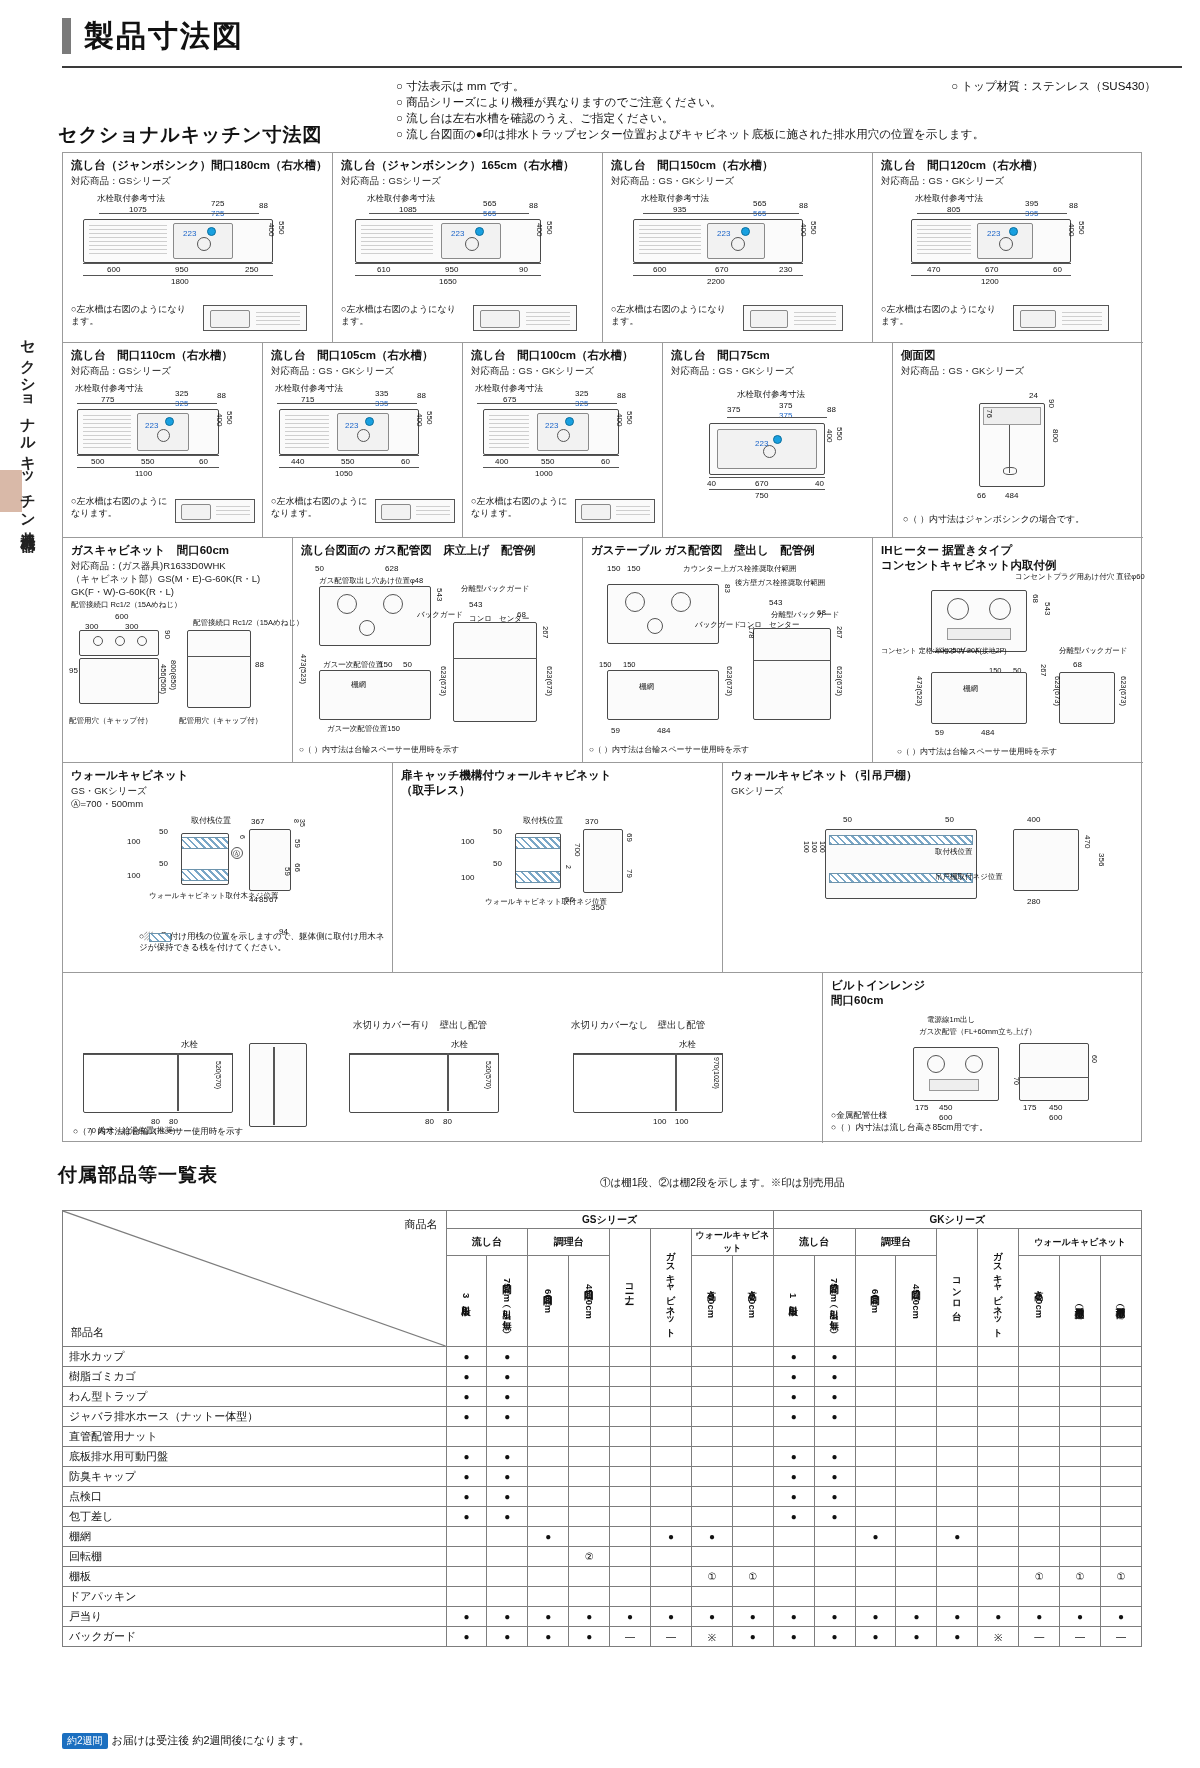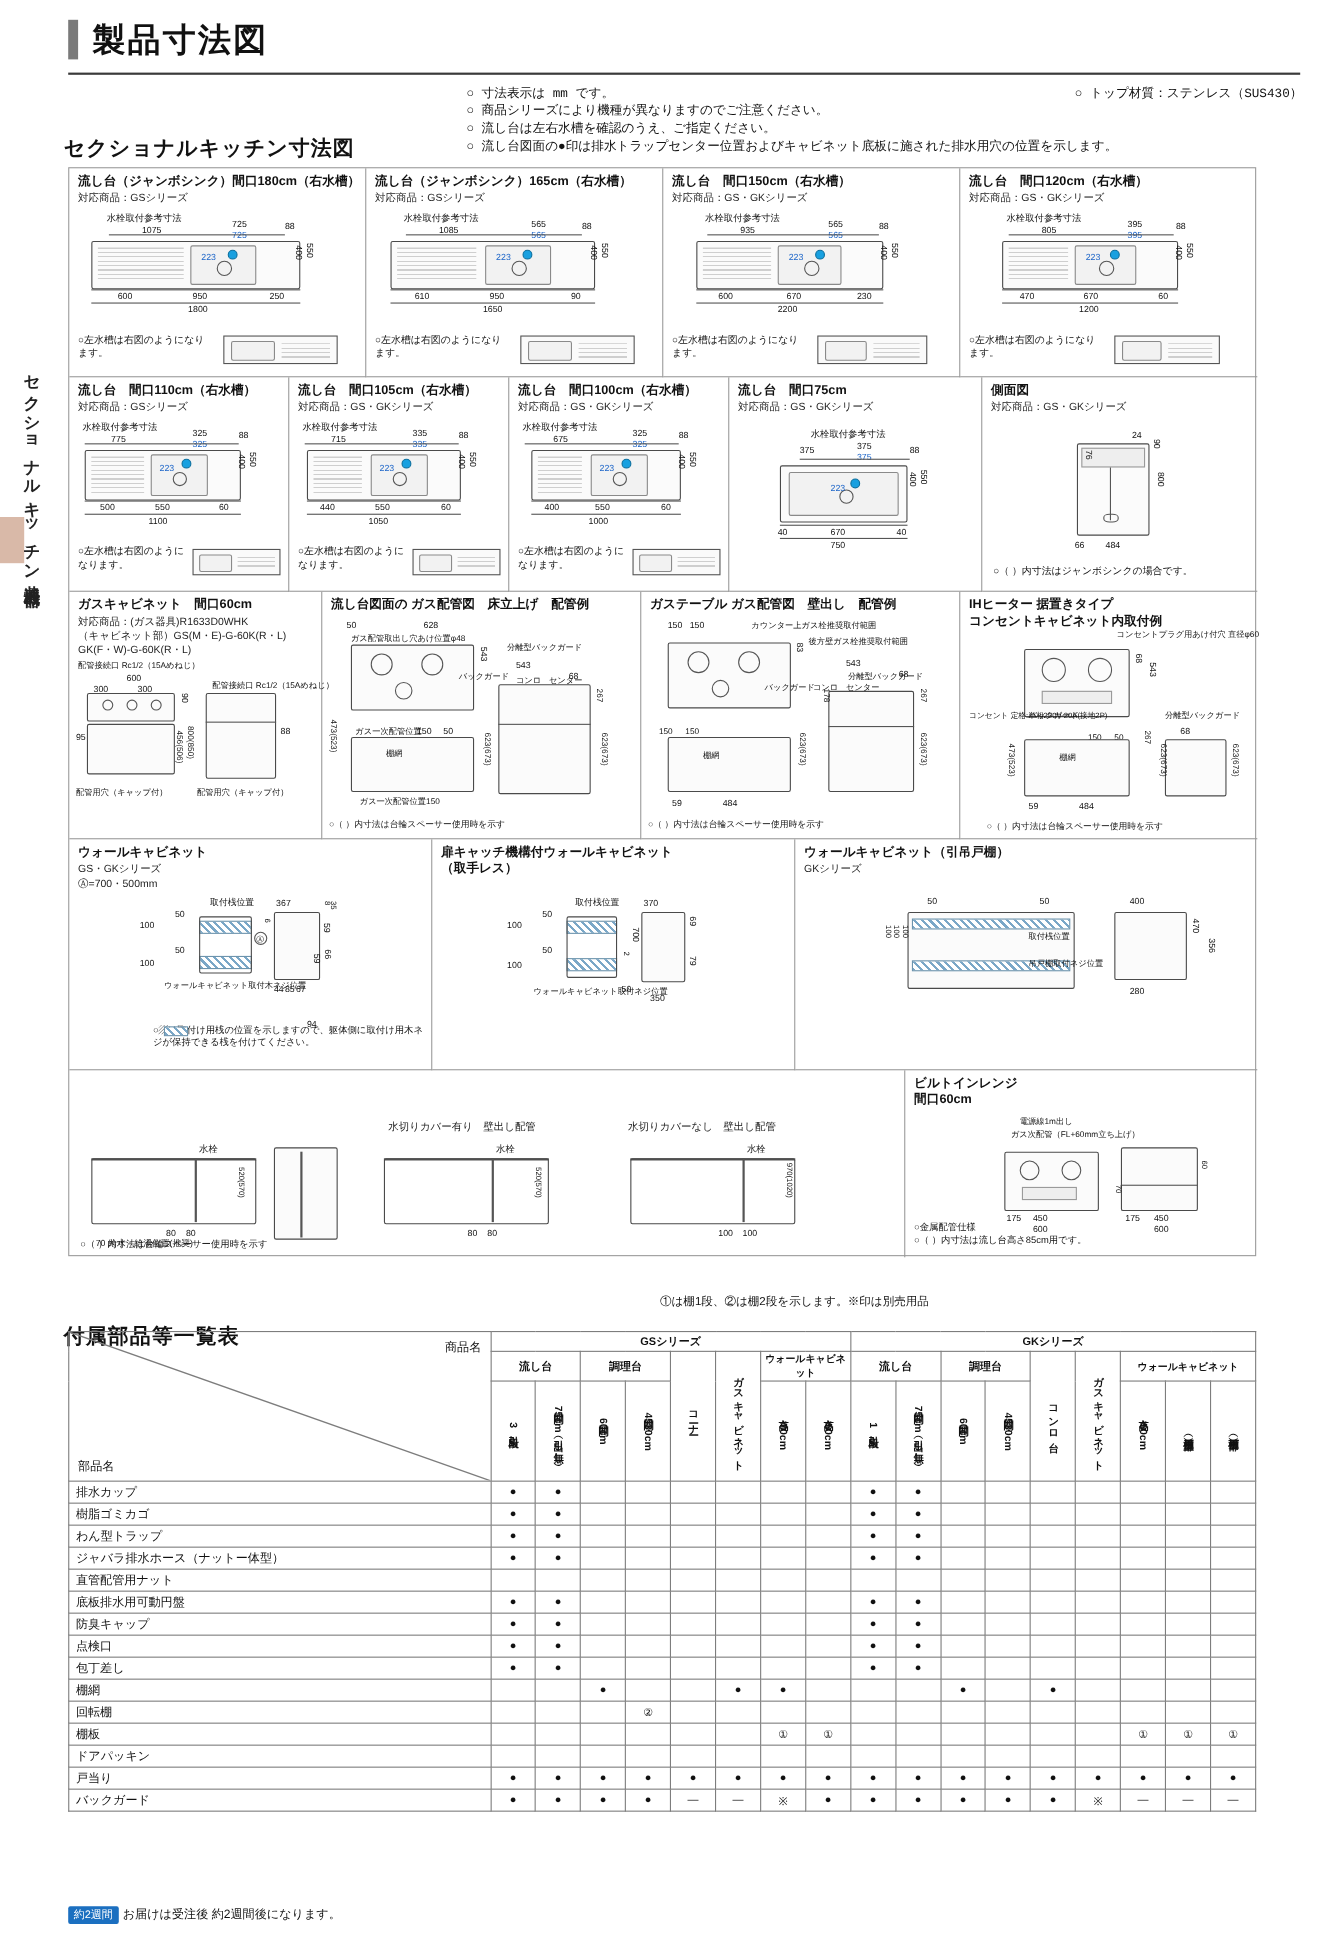--- a/index.html
+++ b/index.html
@@ -28,21 +28,21 @@
   .leftbar .tabmark {
     position:absolute; left:0; top:470px; width:22px; height:42px; background:#d9b9a8;
   }
 
   
   .header { position:absolute; left:62px; top:10px; width:1120px; height:52px; }
   .header .bar { position:absolute; left:0; top:8px; width:9px; height:36px; background:#7a7a7a; }
   .header .title { position:absolute; left:22px; top:6px; font-size:30px; font-weight:700; letter-spacing:2px; }
   .rule { position:absolute; left:62px; top:66px; width:1120px; height:2px; background:#3a3a3a; }
 
-  .notes { position:absolute; left:424px; top:78px; width:760px; font-size:11.5px; line-height:16px;font-family:Liberation Mono, monospace; }
+  .notes { position:absolute; left:396px; top:78px; width:760px; font-size:11.5px; line-height:16px; }
   .notes div { white-space:nowrap; }
   .notes .right { position:absolute; right:0; top:0; }
 
   .sectitle { position:absolute; left:58px; top:122px; font-size:19px; font-weight:700; letter-spacing:1px; }
 
   
   .frame { position:absolute; left:62px; top:152px; width:1080px; height:990px; border:1px solid #9b9b9b; background:#fff; }
 
   .cell { position:absolute; border-right:1px solid #9b9b9b; border-bottom:1px solid #9b9b9b; }
   .cell.nb { border-bottom:none; }
@@ -67,21 +67,21 @@
   .circ { position:absolute; border:1.2px solid #555; border-radius:50%; }
   .gray { position:absolute; background:#eee; border:1px solid #9a9a9a; }
   .lbl { position:absolute; font-size:8.5px; white-space:nowrap; }
   .note-s { position:absolute; font-size:9px; line-height:12px; }
   .vert { writing-mode:vertical-rl; text-orientation:mixed; }
 
   .mini { position:absolute; border:1.2px solid #555; background:#fafafa; }
 
   
   .tblwrap { position:absolute; left:62px; top:1210px; width:1080px; }
-  .tbltitle { position:absolute; left:58px; top:1162px; font-size:19px; font-weight:700; letter-spacing:1px;margin-top:40px; }
+  .tbltitle { position:absolute; left:58px; top:1162px; font-size:19px; font-weight:700; letter-spacing:1px; }
   .tblnote { position:absolute; left:600px; top:1176px; font-size:10.5px; }
   table.parts { border-collapse:collapse; width:1080px; font-size:10px; }
   table.parts th, table.parts td { border:1px solid #7d7d7d; text-align:center; padding:0; }
   table.parts td.pname { text-align:left; padding-left:6px; height:20px; font-size:11px; }
   .vlabel { writing-mode:vertical-rl; text-orientation:mixed; font-size:9.5px; line-height:11px; letter-spacing:0px; height:86px; margin:2px auto; white-space:nowrap;}
   .footnote { position:absolute; left:62px; top:1733px; font-size:11px; }
   .badge { display:inline-block; background:#1b6fc0; color:#fff; font-size:10px; padding:1px 5px; border-radius:2px; margin-right:4px;}
   .diagline { position:absolute; left:0; top:0; width:100%; height:100%; }
 </style>
 </head>

